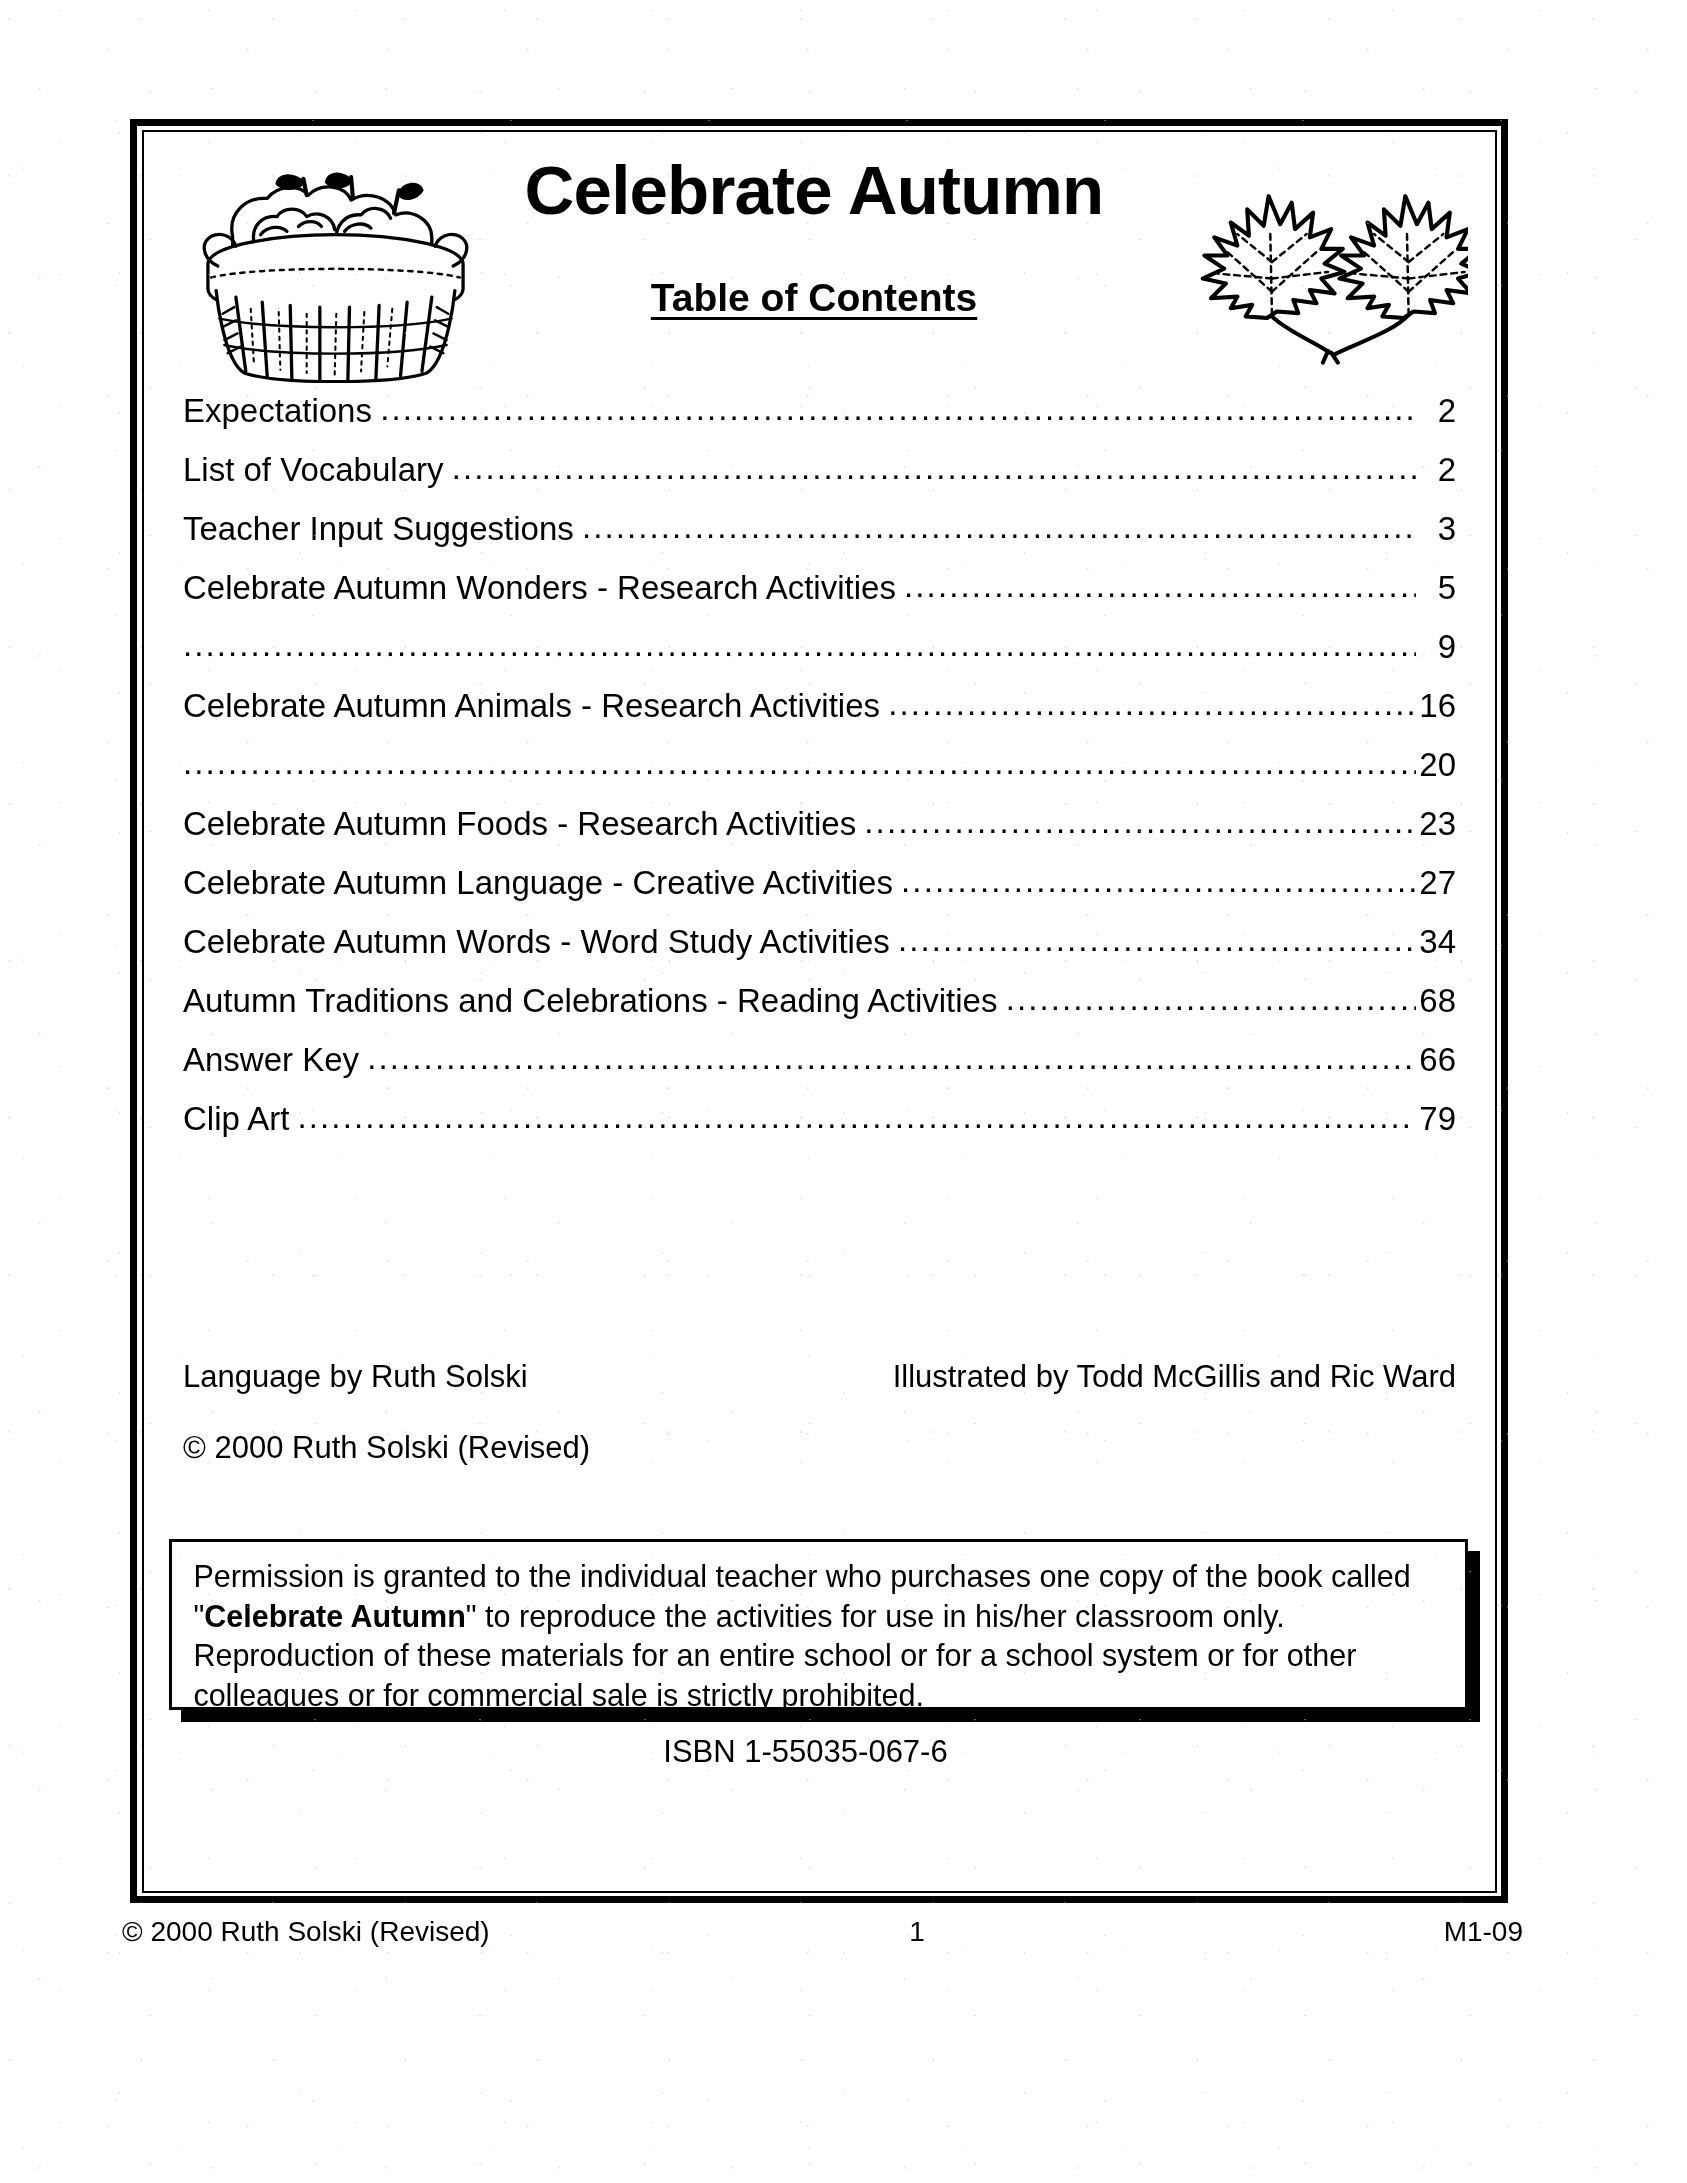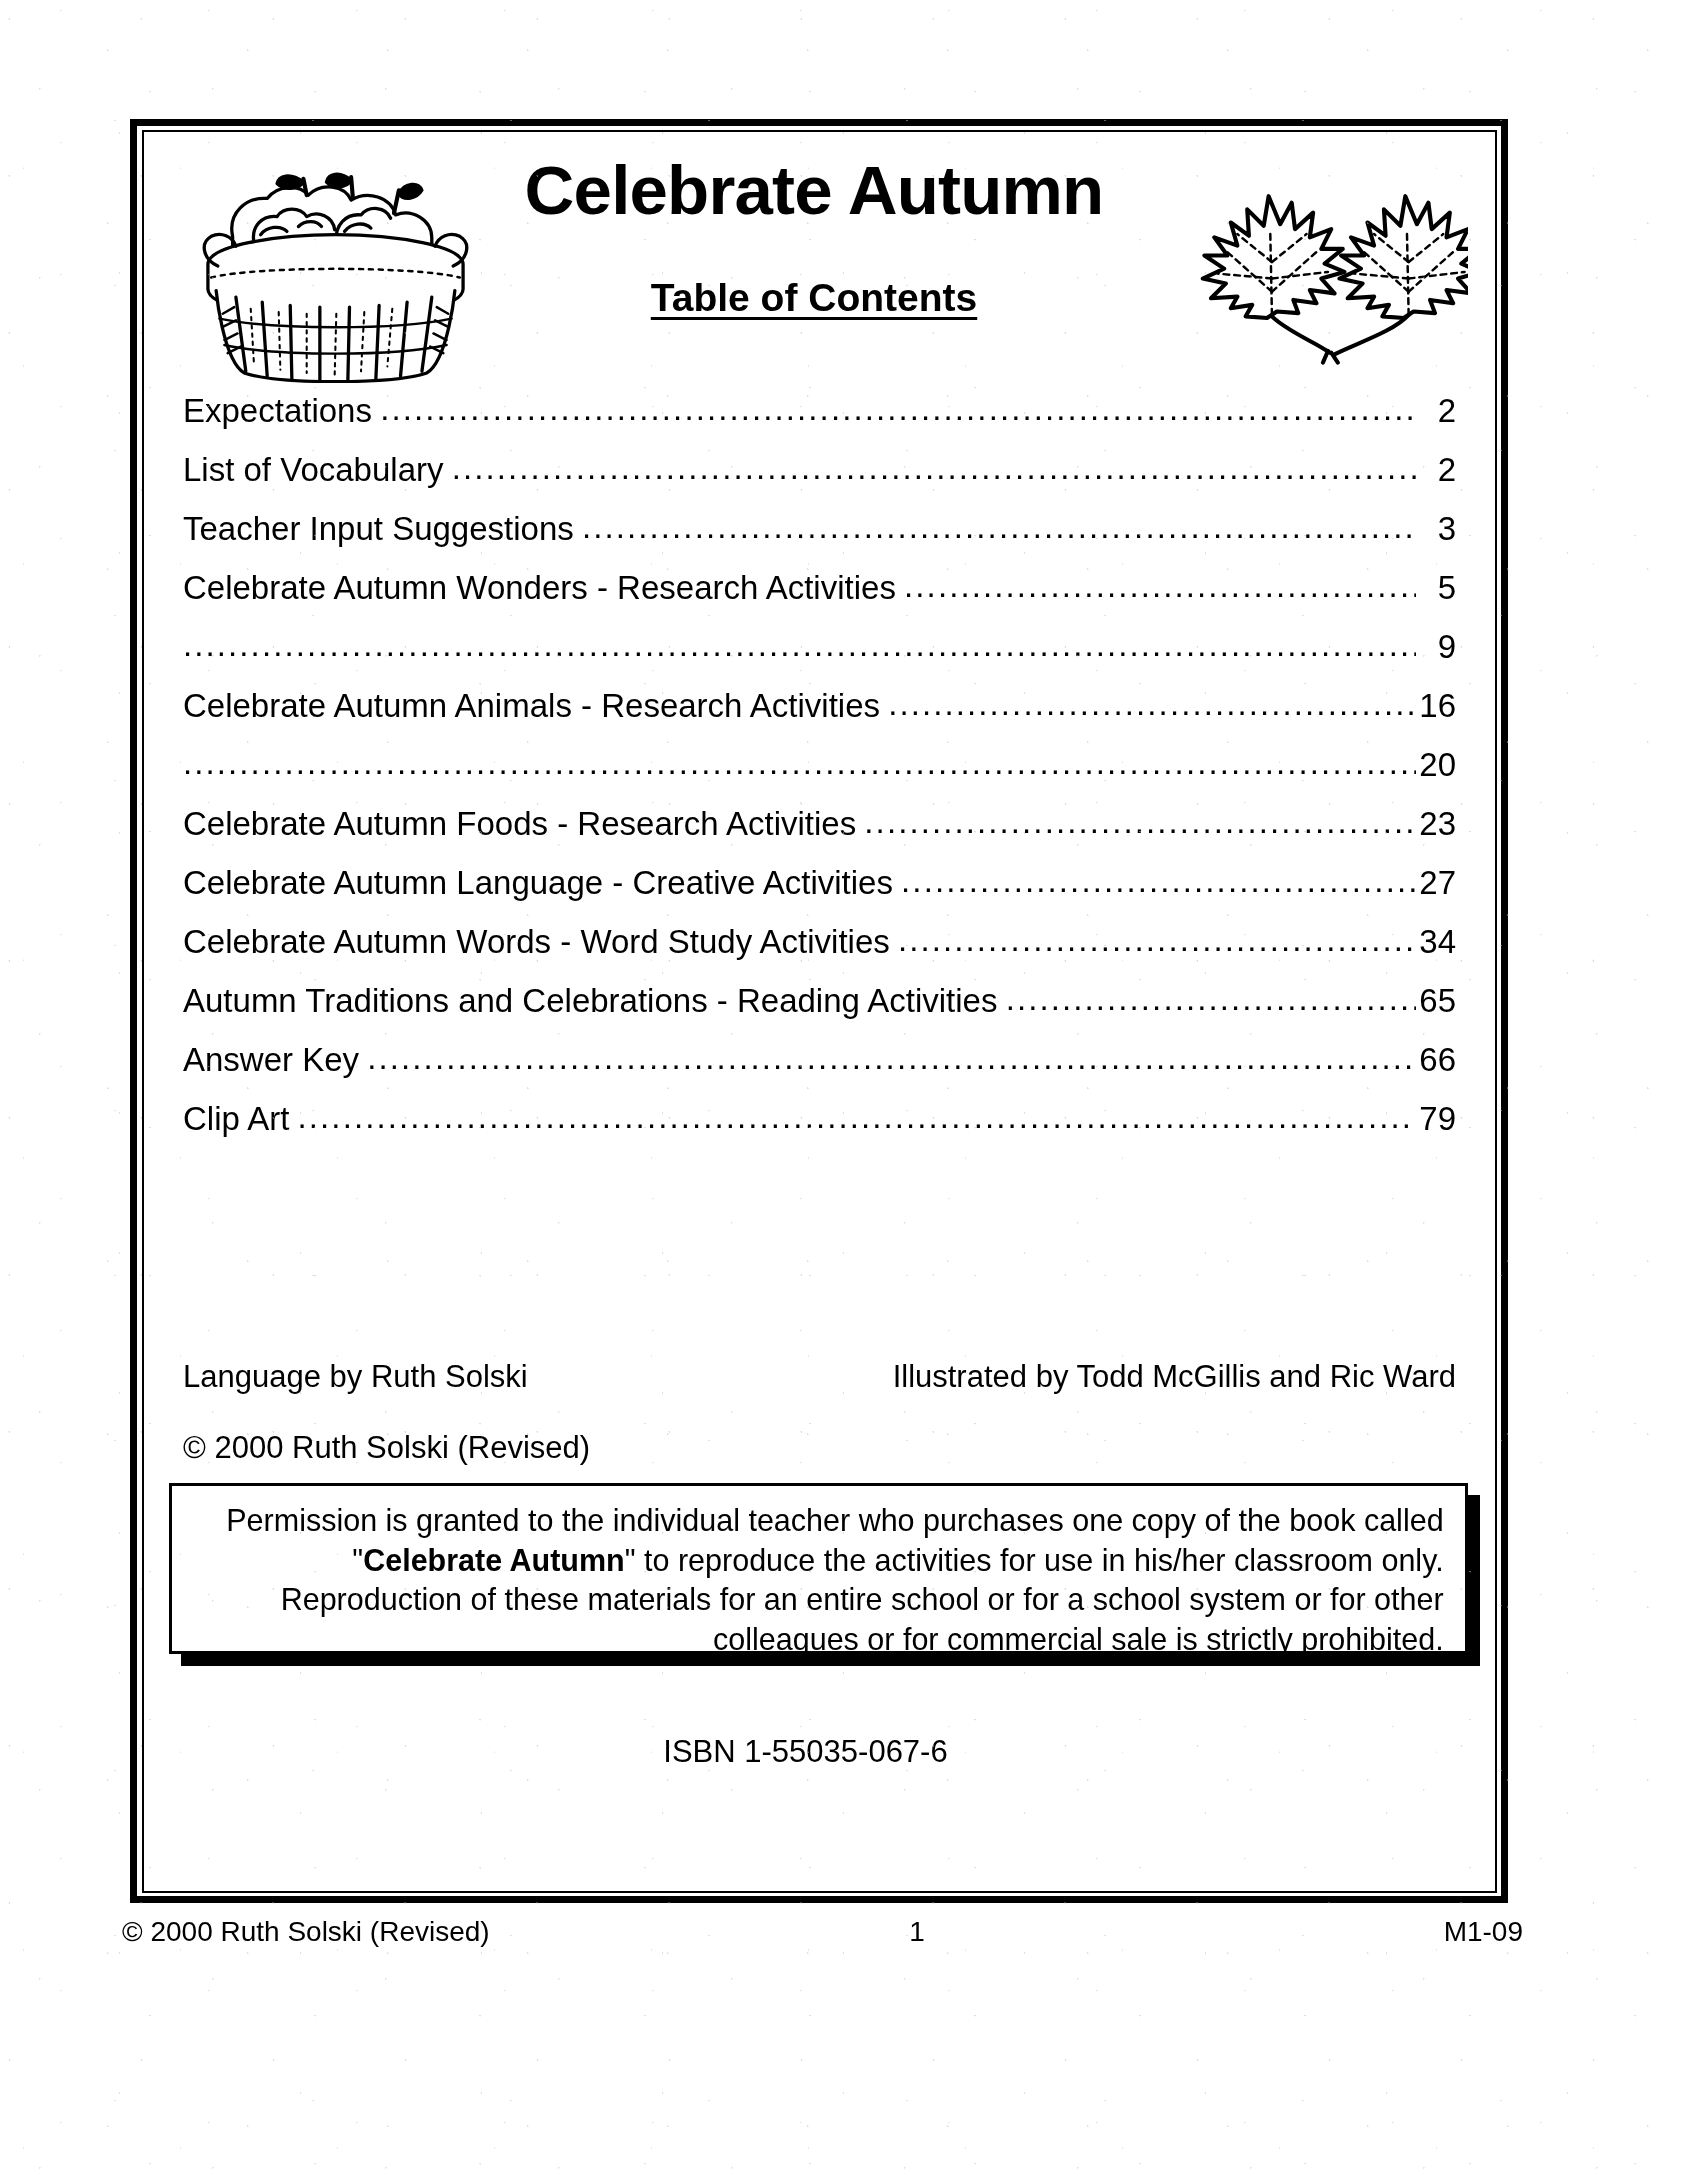--- a/index.html
+++ b/index.html
@@ -149,24 +149,23 @@
     display: flex;
     justify-content: space-between;
     align-items: baseline;
   }
   .credits-line2 { margin-top: 35px; }
 
   
   .permission-wrap {
     position: absolute;
     left: 169px;
-    top: 1483px;
+    top: 1539px;
     width: 1299px;
     height: 171px;
-    text-align: right;
   }
   .permission-shadow {
     position: absolute;
     left: 11.5px;
     top: 11.5px;
     width: 100%;
     height: 100%;
     background: #000;
   }
   .permission-box {
@@ -378,21 +377,21 @@
       <span class="toc-page">27</span>
     </div>
     <div class="toc-row">
       <span class="toc-label">Celebrate Autumn Words - Word Study Activities</span>
       <span class="toc-leader">............................................................................................................................................................................................................................................................</span>
       <span class="toc-page">34</span>
     </div>
     <div class="toc-row">
       <span class="toc-label">Autumn Traditions and Celebrations - Reading Activities</span>
       <span class="toc-leader">............................................................................................................................................................................................................................................................</span>
-      <span class="toc-page">65</span>
+      <span class="toc-page">68</span>
     </div>
     <div class="toc-row">
       <span class="toc-label">Answer Key</span>
       <span class="toc-leader">............................................................................................................................................................................................................................................................</span>
       <span class="toc-page">66</span>
     </div>
     <div class="toc-row">
       <span class="toc-label">Clip Art</span>
       <span class="toc-leader">............................................................................................................................................................................................................................................................</span>
       <span class="toc-page">79</span>

